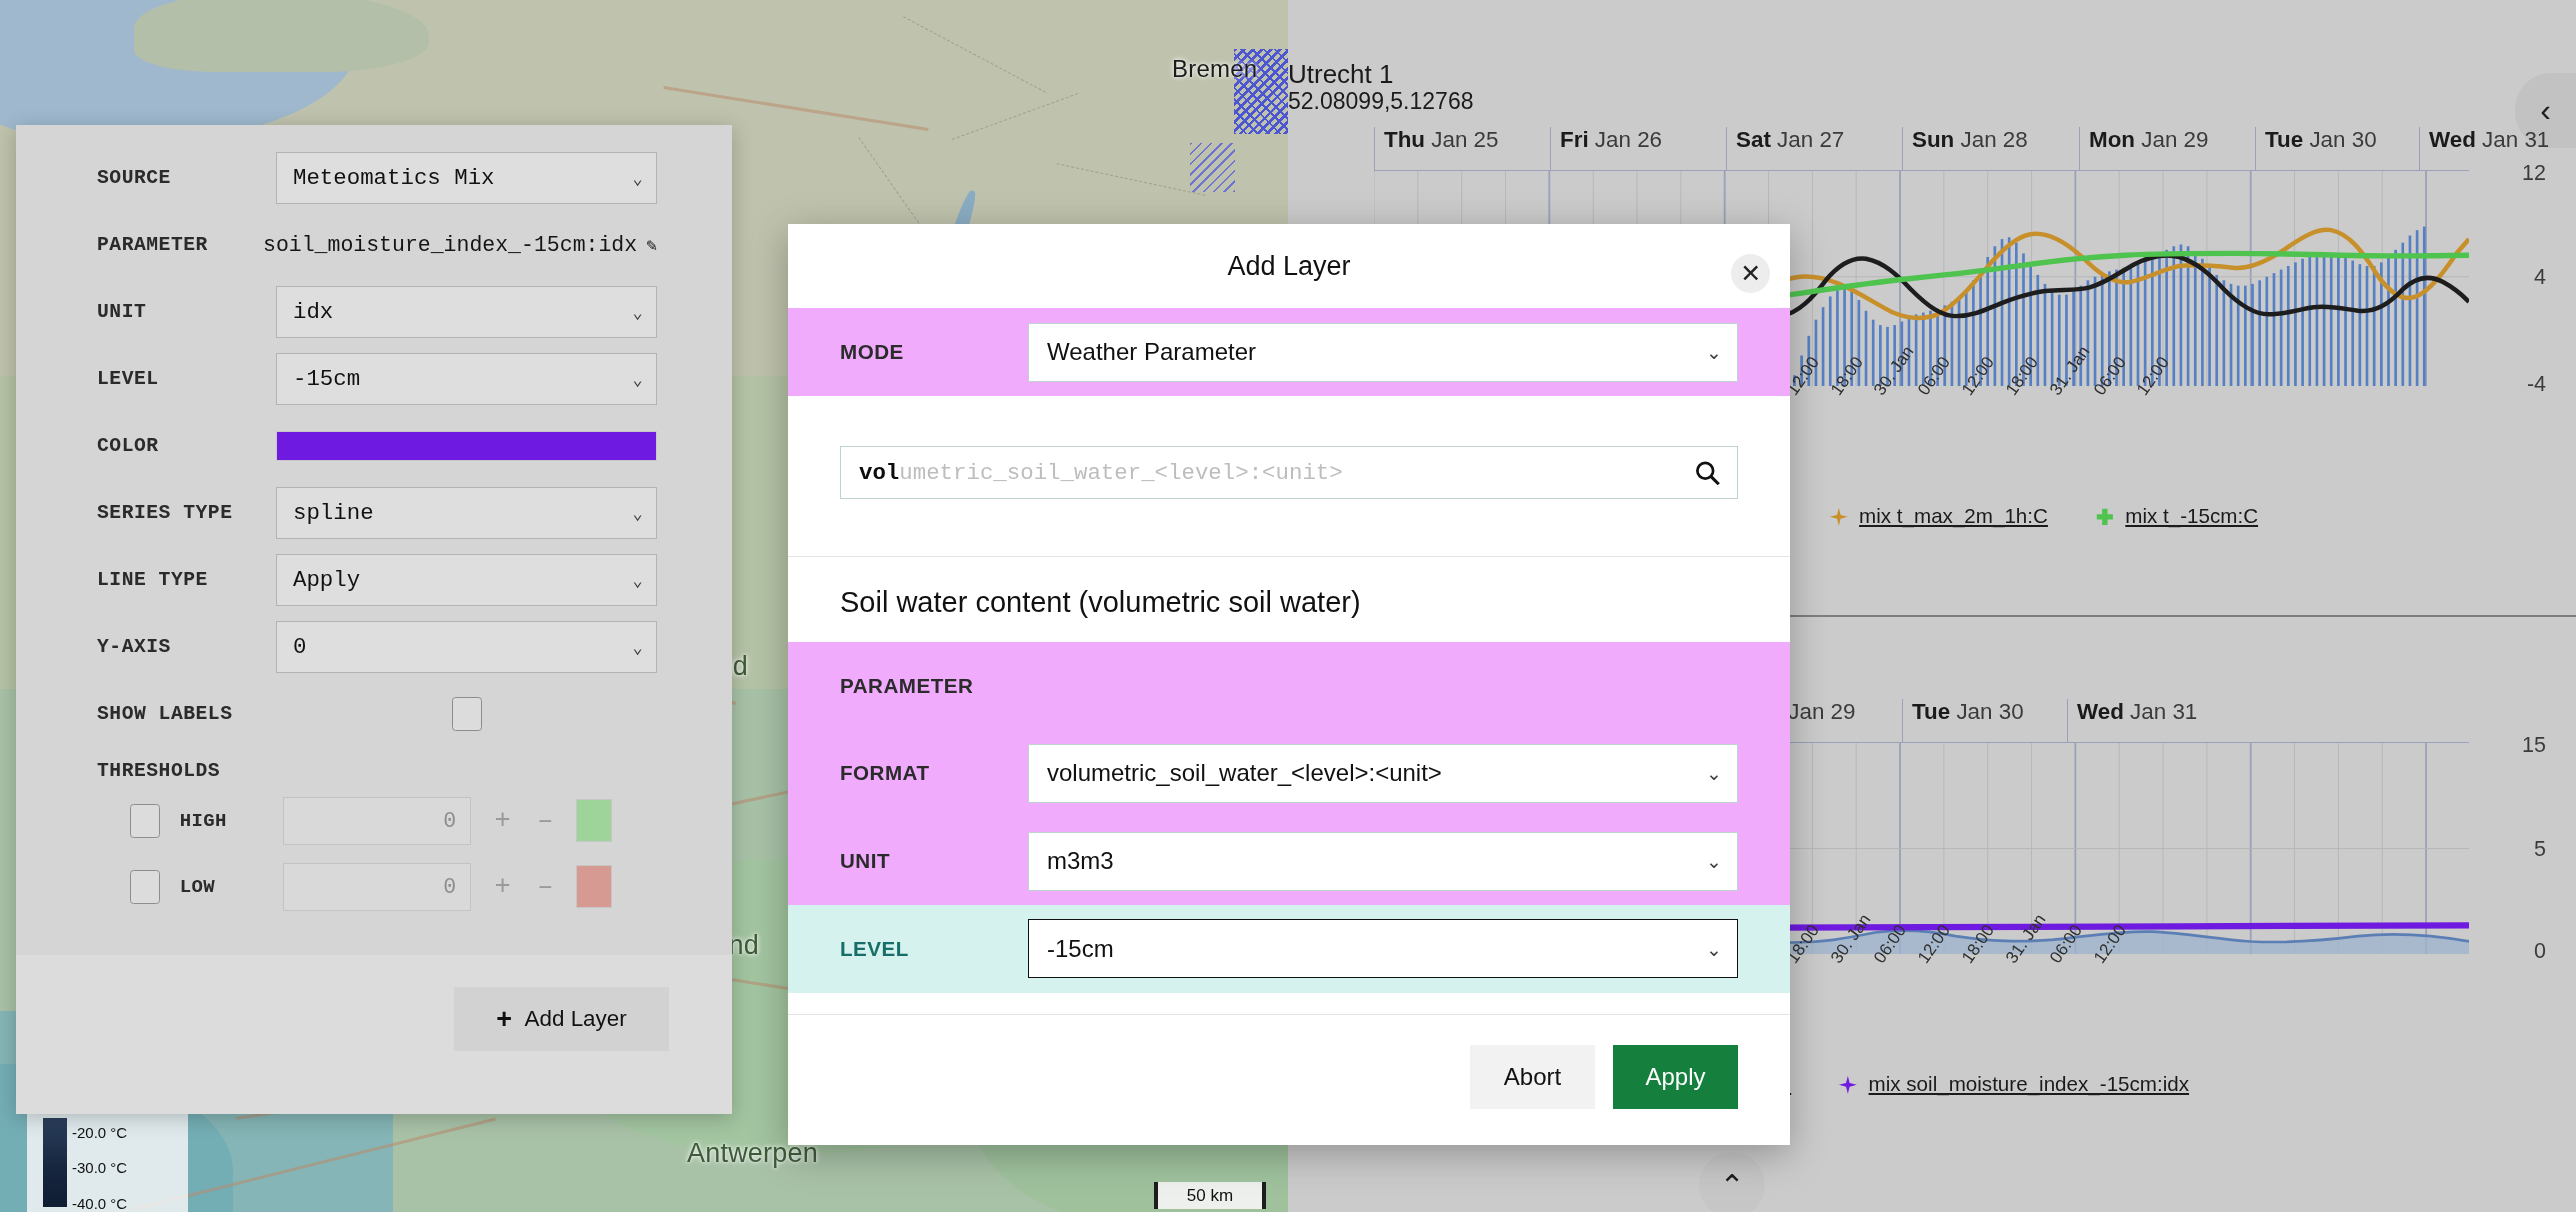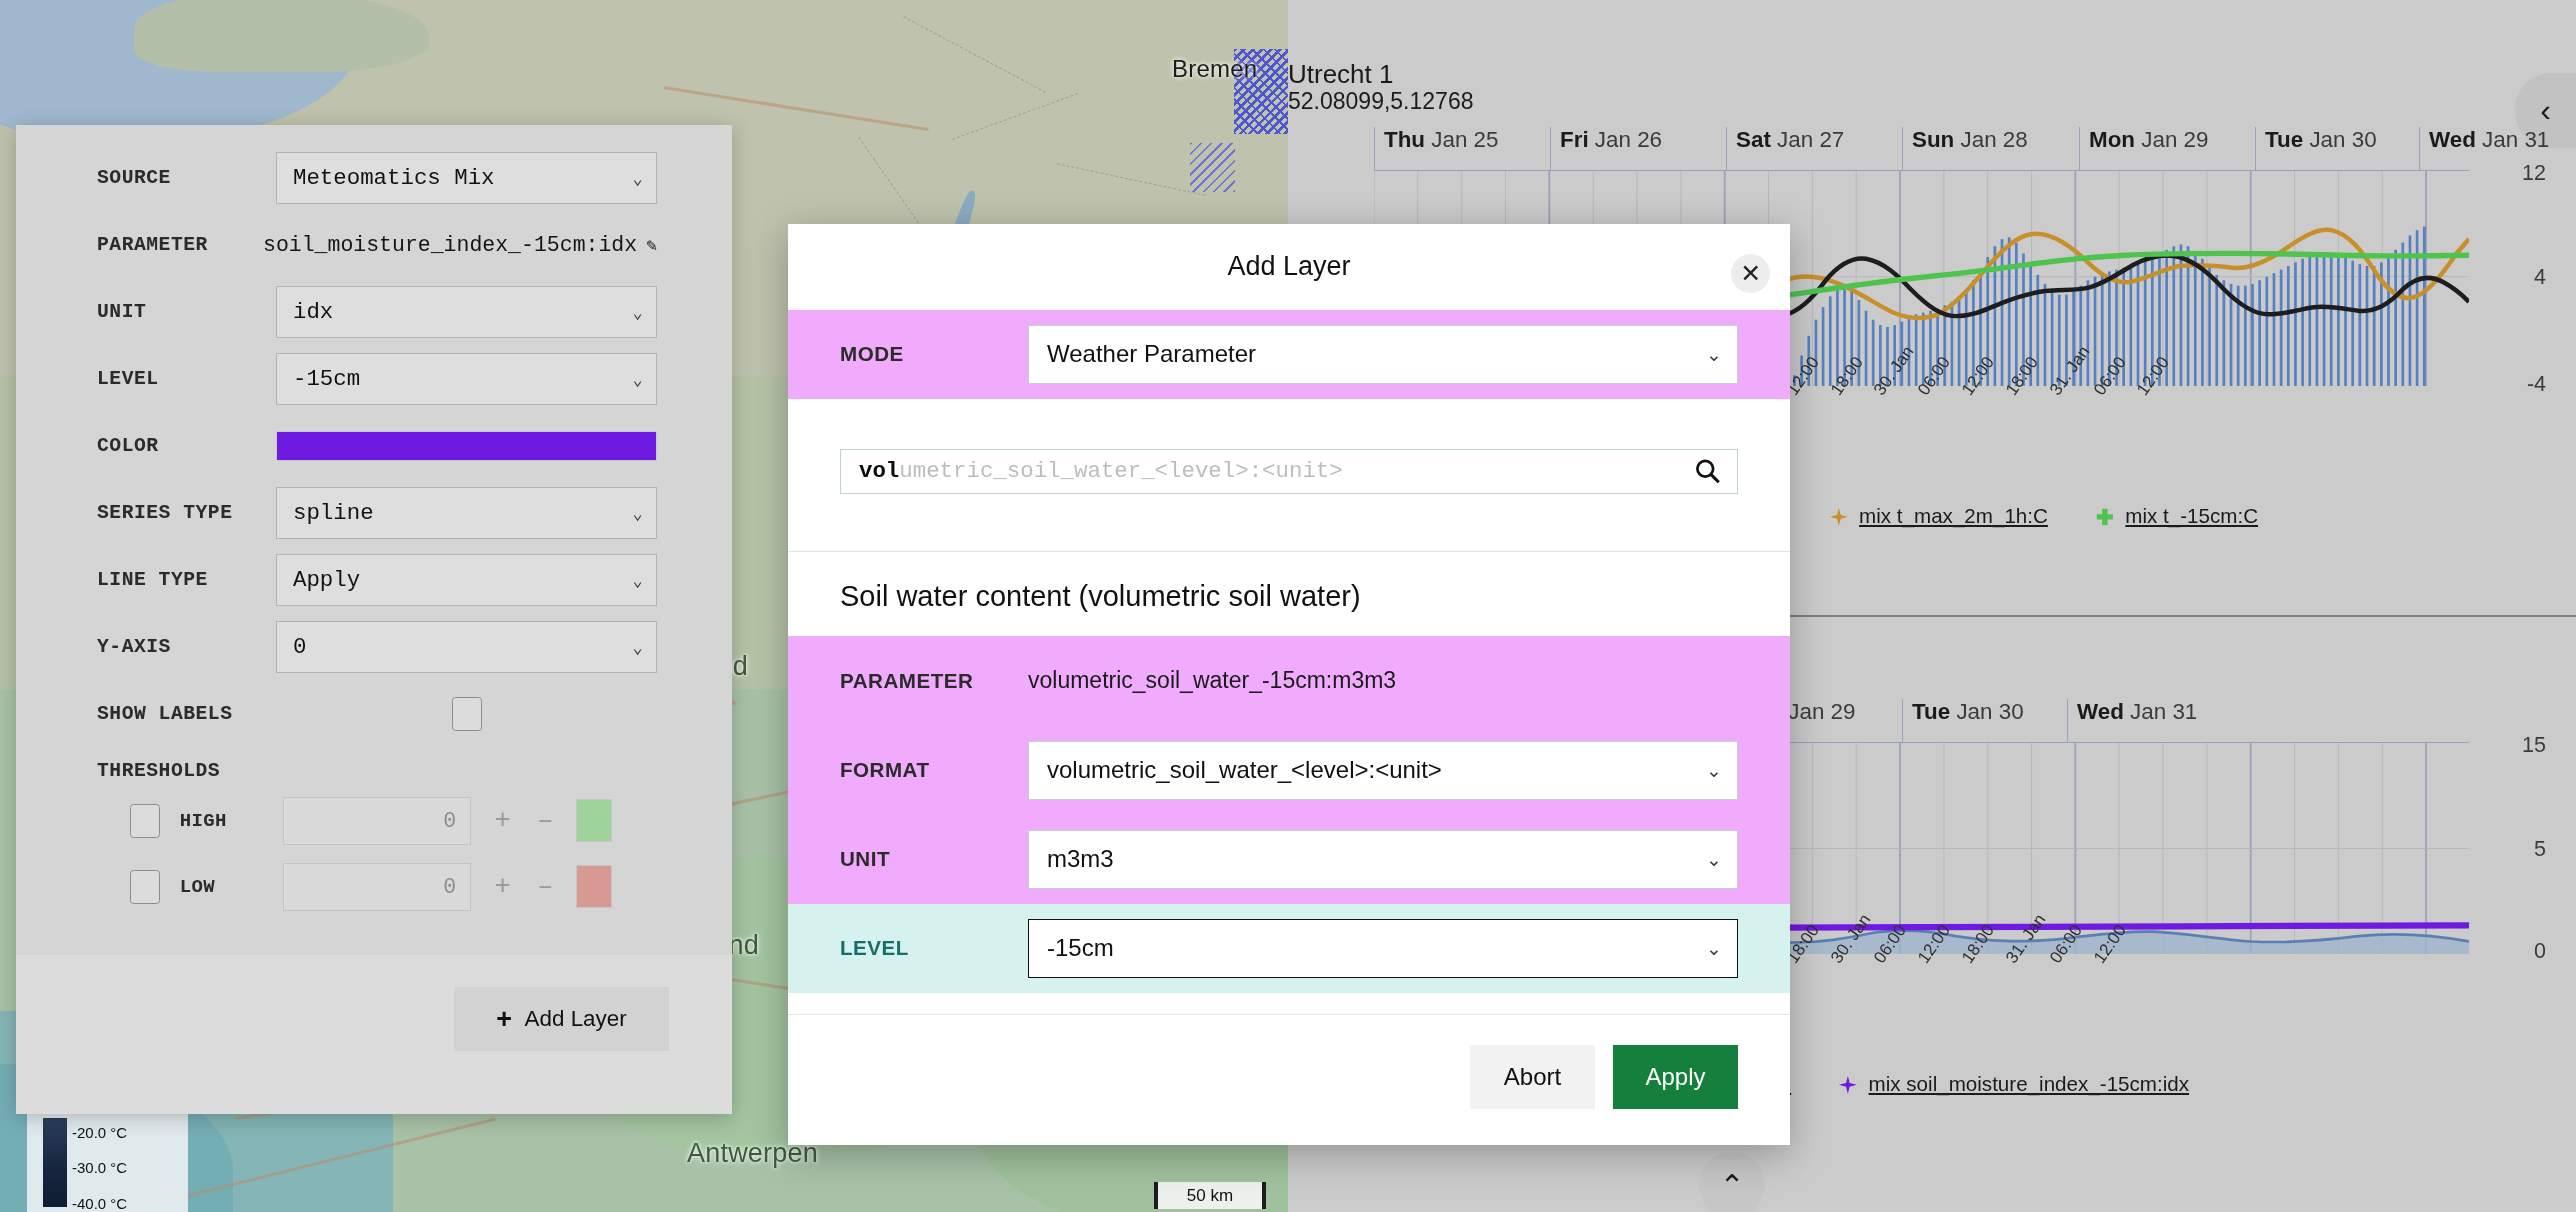--- a/index.html
+++ b/index.html
@@ -215,21 +215,21 @@
   .m-select {
     width:100%; height:59px; background:#fff; border:0.9px solid #bed3cf;
     display:flex; align-items:center; padding:0 18px; font-size:24px; color:#111;
   }
   .m-select.focused { border:1.8px solid #111; }
   .m-select .chev { position:absolute; right:16px; top:50%; transform:translateY(-50%);
     font-size:19px; color:#3a3a3a; }
   .m-static { font-size:23px; color:#1a1a1a; }
   .search-wrap { padding:50px 52px 57px 52px; }
   .search-box {
-    position:relative; width:100%; height:45px; border:0.9px solid #bed3cf; background:#fff;
+    position:relative; width:100%; height:53px; border:0.9px solid #bed3cf; background:#fff;
     display:flex; align-items:center; padding:0 18px;
     font-family:"Liberation Mono", monospace; font-size:22.4px;
   }
   .search-typed { color:#0d0d0d; font-weight:700; }
   .search-ghost { color:#bdbdbd; }
   .search-icon {
     position:absolute; right:16px; top:50%; transform:translateY(-50%);
     width:27px; height:27px;
   }
   .result-title {
@@ -796,23 +796,20 @@
         </svg>
       </div>
     </div>
 
     <div class="modal-sep"></div>
 
     <div class="result-title">Soil water content (volumetric soil water)</div>
 
     <div class="modal-row alt">
       <div class="m-label">PARAMETER</div>
-      <div class="m-control">
-        <div class="m-static">volumetric_soil_water_-15cm:m3m3</div>
-      </div>
     </div>
 
     <div class="modal-row alt">
       <div class="m-label">FORMAT</div>
       <div class="m-control">
         <div class="m-select">
           <span>volumetric_soil_water_&lt;level&gt;:&lt;unit&gt;</span>
           <span class="chev">⌄</span>
         </div>
       </div>

